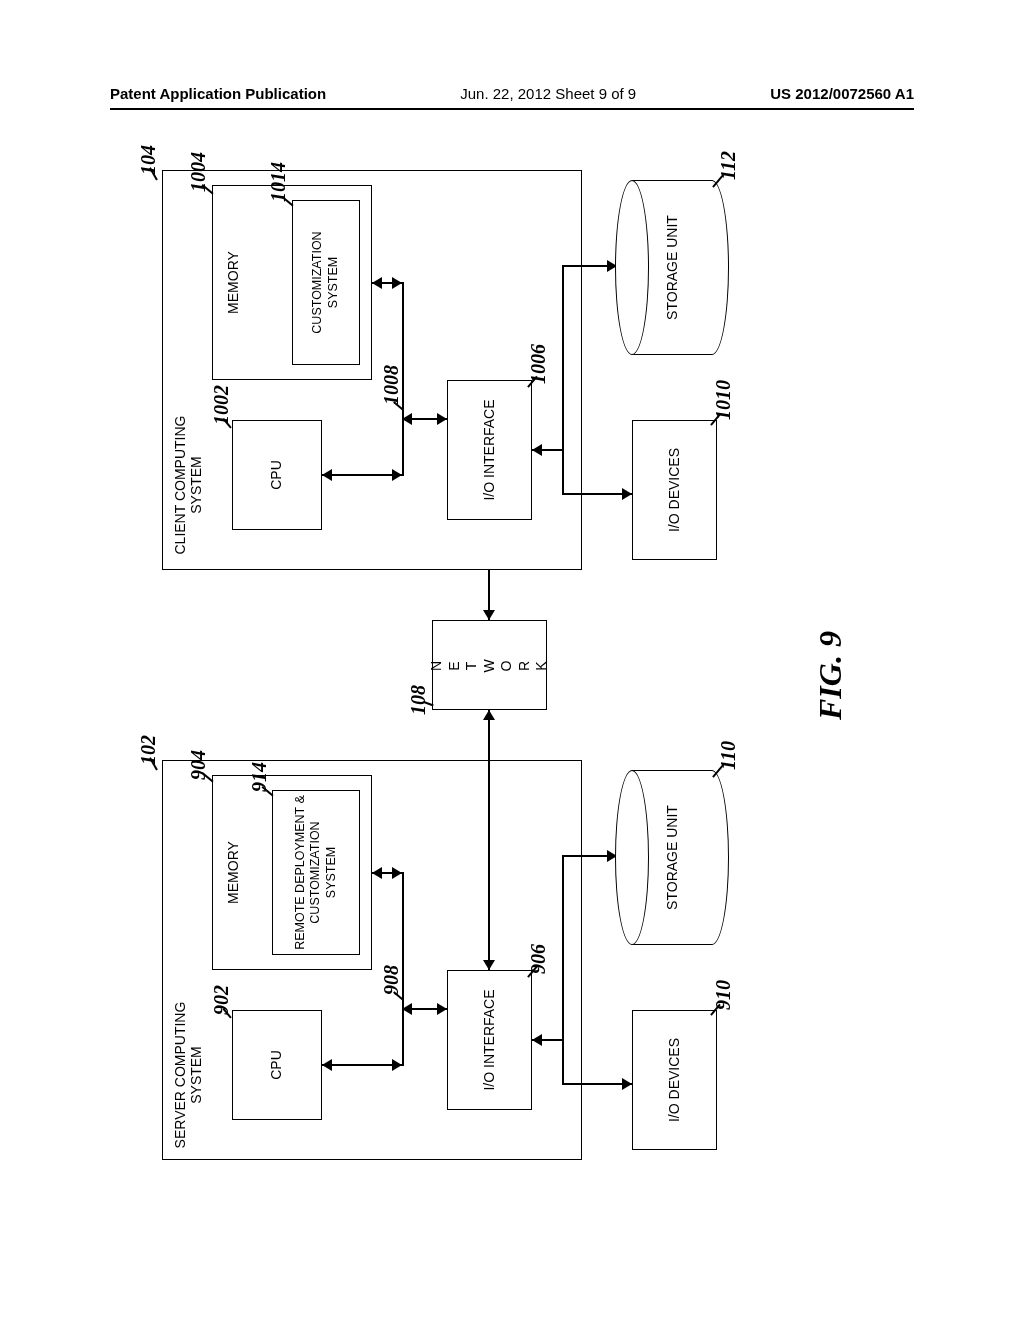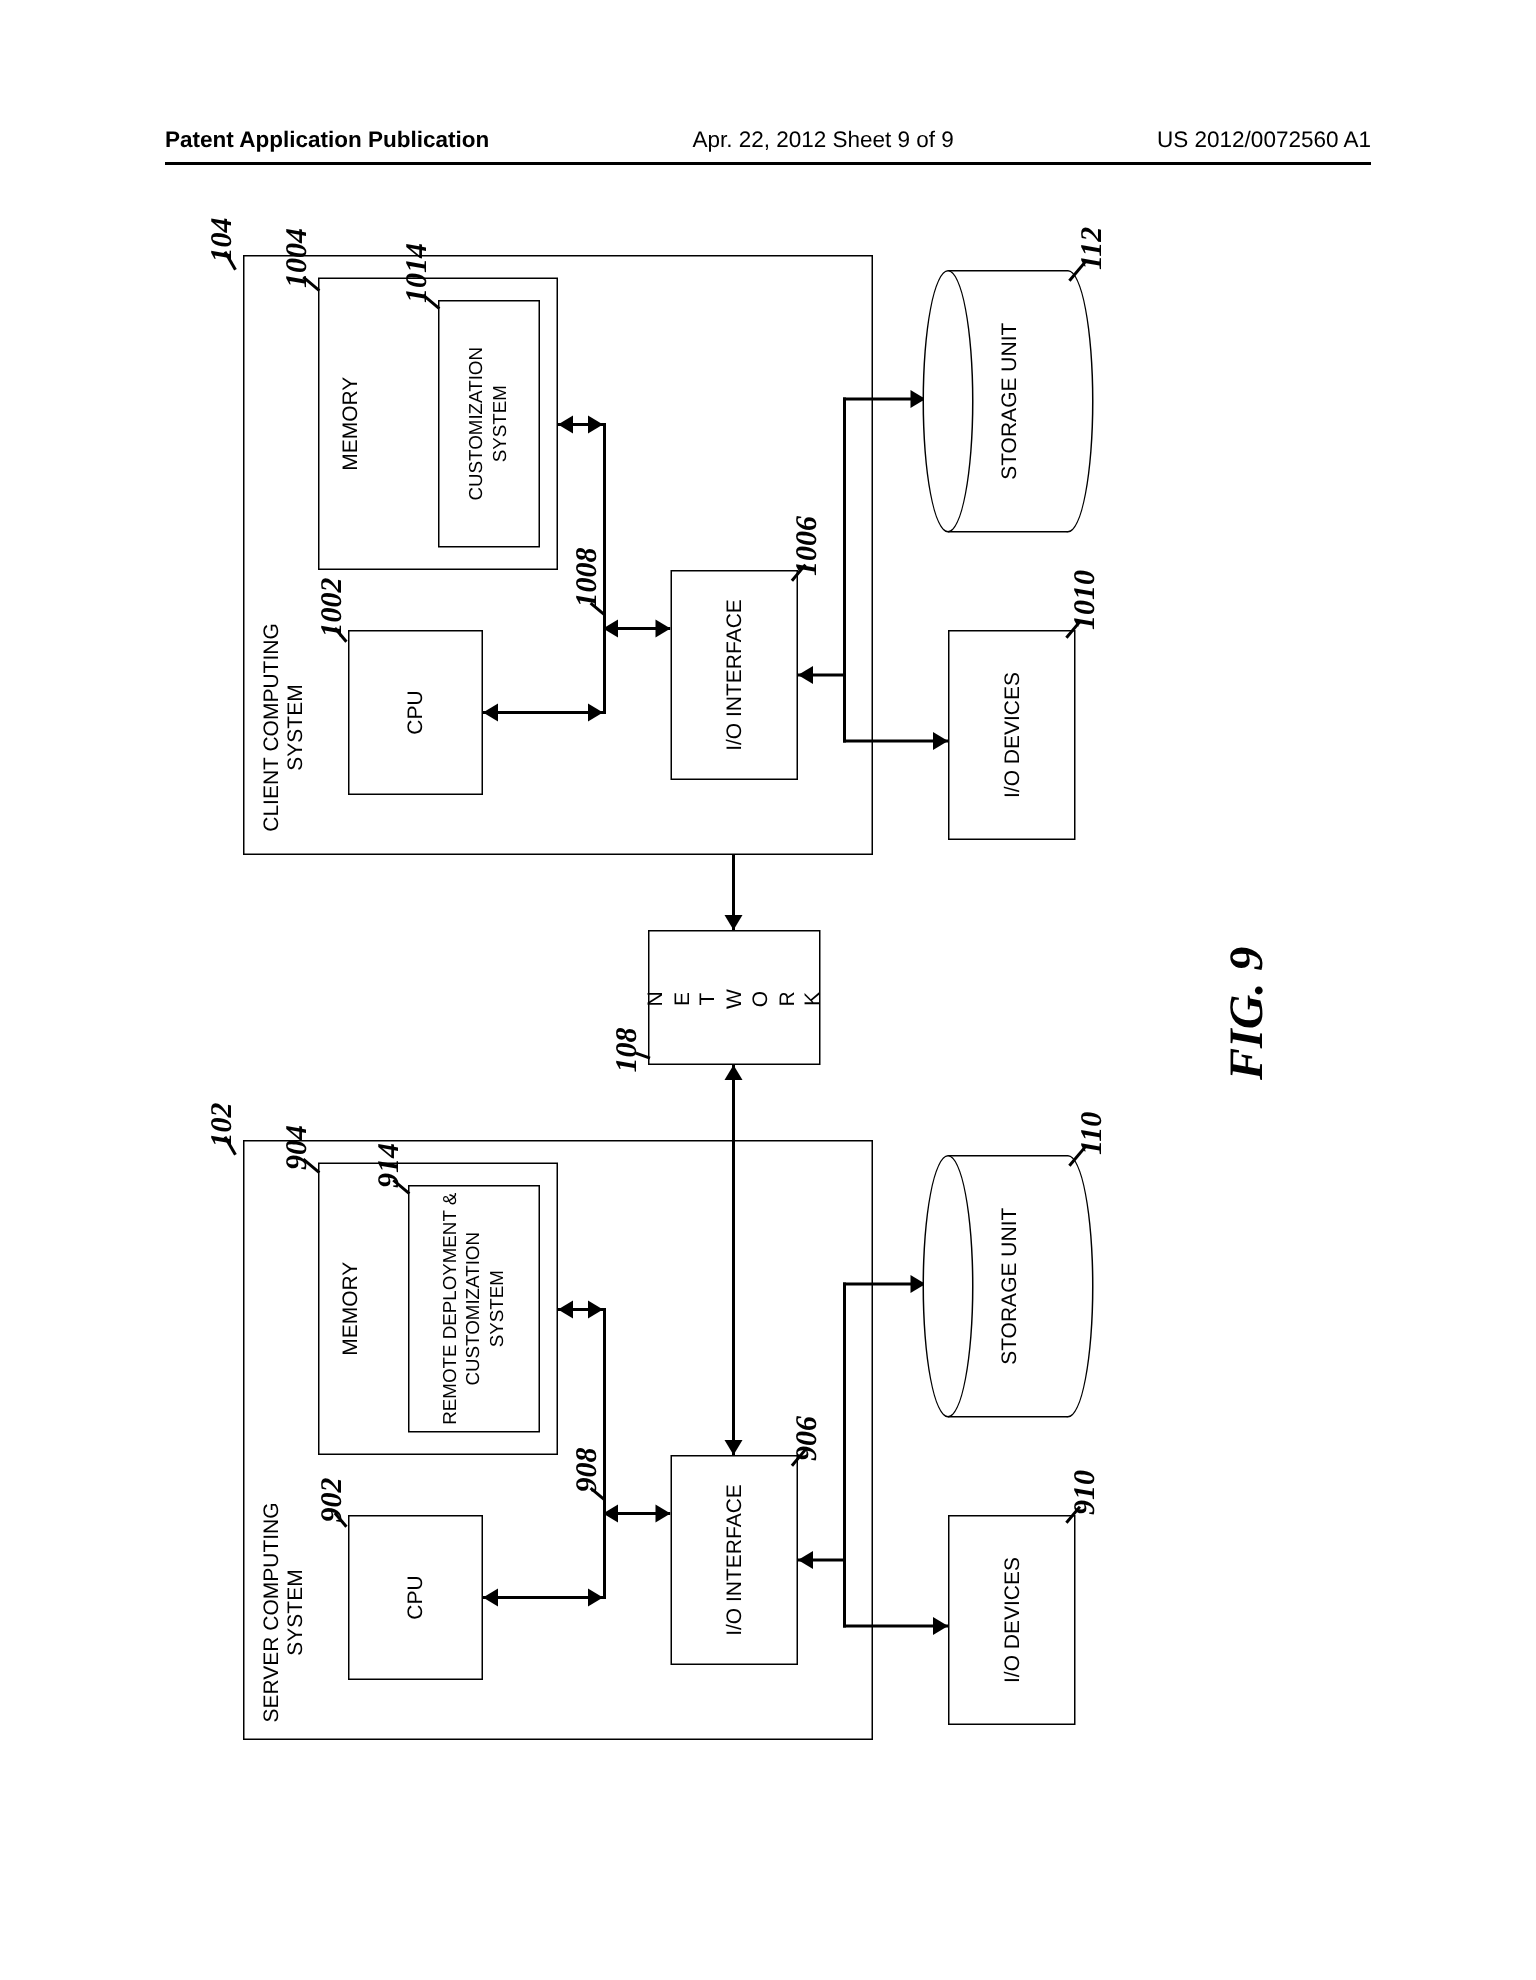--- a/index.html
+++ b/index.html
@@ -18,21 +18,21 @@
   .header {
     position: absolute;
     top: 85px;
     left: 110px;
     right: 110px;
     display: flex;
     justify-content: space-between;
     font-size: 15px;
   }
   .header-left { font-weight: bold; }
-  .header-right { font-weight: normal; }
+  .header-right { font-weight: bold; }
   .hr-line {
     position: absolute;
     top: 108px;
     left: 110px;
     right: 110px;
     height: 2px;
     background: #000;
   }
 
   
@@ -124,21 +124,21 @@
   .ah-up    { border-left: 6px solid transparent; border-right: 6px solid transparent; border-bottom: 10px solid #000; }
 
 </style>
 </head>
 <body>
 
 <div class="page">
 
   <div class="header">
     <span class="header-left">Patent Application Publication</span>
-    <span>Apr. 22, 2012  Sheet 9 of 9</span>
+    <span>Jun. 22, 2012  Sheet 9 of 9</span>
     <span class="header-right">US 2012/0072560 A1</span>
   </div>
   <div class="hr-line"></div>
 
   <div class="figure-wrap">
     <div class="figure">
 
       <div class="box" style="left:10px; top:30px; width:400px; height:420px;"></div>
       <div class="sys-title" style="left:20px; top:40px; width:150px;">SERVER COMPUTING SYSTEM</div>
       <div class="label" style="left:405px; top:5px;">102</div>

